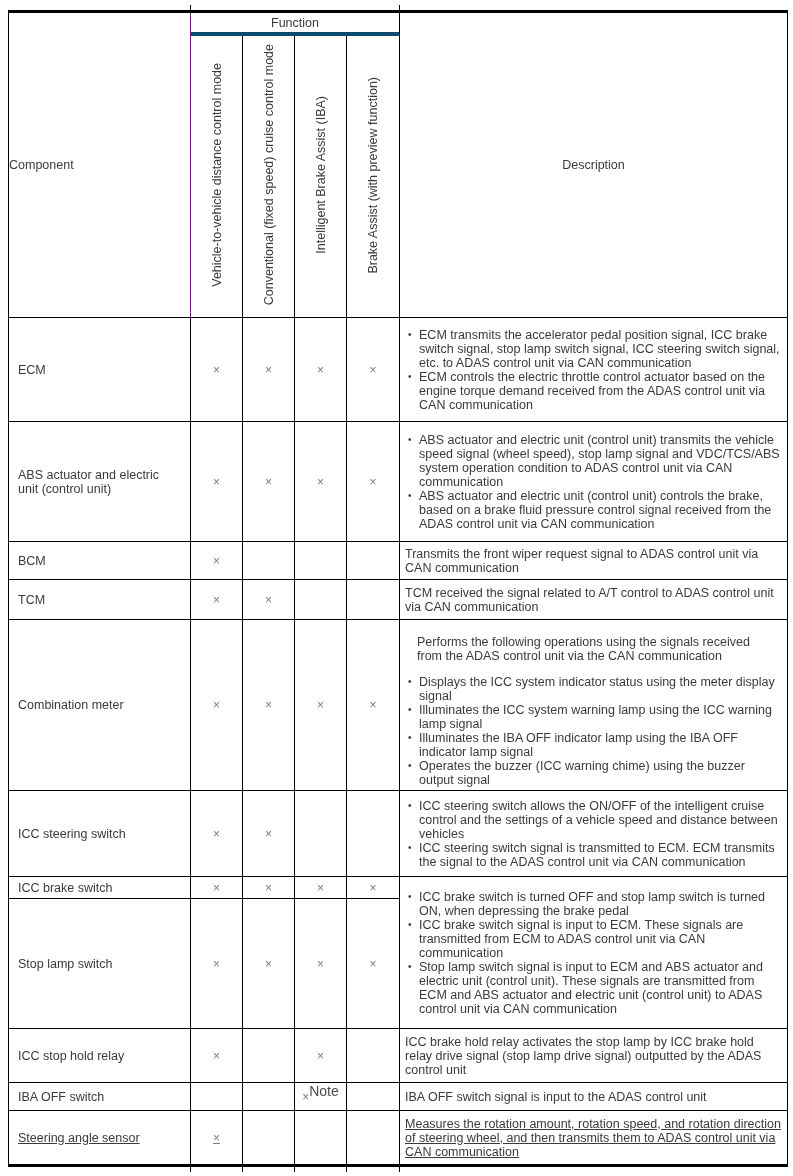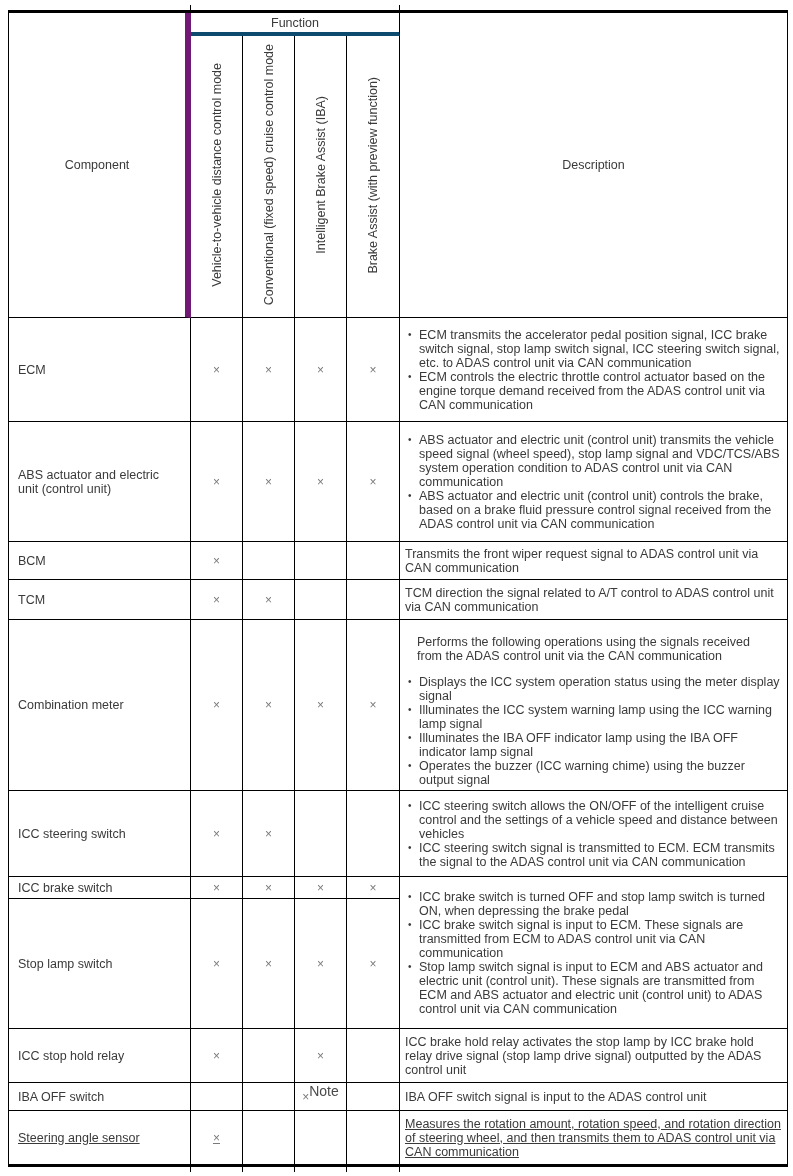--- a/index.html
+++ b/index.html
@@ -19,21 +19,21 @@
     border-spacing: 0;
     table-layout: fixed;
     width: 778px;
     border: 1px solid #000;
     border-top-width: 3px;
     border-bottom-width: 3px;
   }
   th, td { margin: 0; padding: 0; font-weight: normal; font-size: 12.5px; }
 
   
-  th.comp-h { border-right: 6px solid #701a75; border-bottom: 1px solid #000; text-align: center; vertical-align: middle; }
+  th.comp-h { border-right: 1px solid #701a75; border-bottom: 1px solid #000; text-align: left; vertical-align: middle; }
   th.fn-h   { border-right: 1px solid #000; border-bottom: 4px solid #0c4a6e; text-align: center; vertical-align: middle; }
   th.desc-h { border-bottom: 1px solid #000; text-align: center; vertical-align: middle; }
   th.vh     { border-right: 1px solid #000; border-bottom: 1px solid #000; text-align: center; vertical-align: middle; }
   .vtext {
     display: inline-block;
     writing-mode: vertical-rl;
     transform: rotate(180deg);
     white-space: nowrap;
   }
 
@@ -130,34 +130,34 @@
         </td>
       </tr>
 
       <tr style="height:40px">
         <td class="comp">TCM</td>
         <td class="mk">×</td>
         <td class="mk">×</td>
         <td class="mk"></td>
         <td class="mk"></td>
         <td class="desc">
-          <div class="plain">TCM direction the signal related to A/T control to ADAS control unit via CAN communication</div>
+          <div class="plain">TCM received the signal related to A/T control to ADAS control unit via CAN communication</div>
         </td>
       </tr>
 
       <tr style="height:170px">
         <td class="comp">Combination meter</td>
         <td class="mk">×</td>
         <td class="mk">×</td>
         <td class="mk">×</td>
         <td class="mk">×</td>
         <td class="desc">
           <div class="intro">Performs the following operations using the signals received from the ADAS control unit via the CAN communication</div>
           <ul>
-            <li>Displays the ICC system operation status using the meter display signal</li>
+            <li>Displays the ICC system indicator status using the meter display signal</li>
             <li>Illuminates the ICC system warning lamp using the ICC warning lamp signal</li>
             <li>Illuminates the IBA OFF indicator lamp using the IBA OFF indicator lamp signal</li>
             <li>Operates the buzzer (ICC warning chime) using the buzzer output signal</li>
           </ul>
         </td>
       </tr>
 
       <tr style="height:86px">
         <td class="comp">ICC steering switch</td>
         <td class="mk">×</td>

